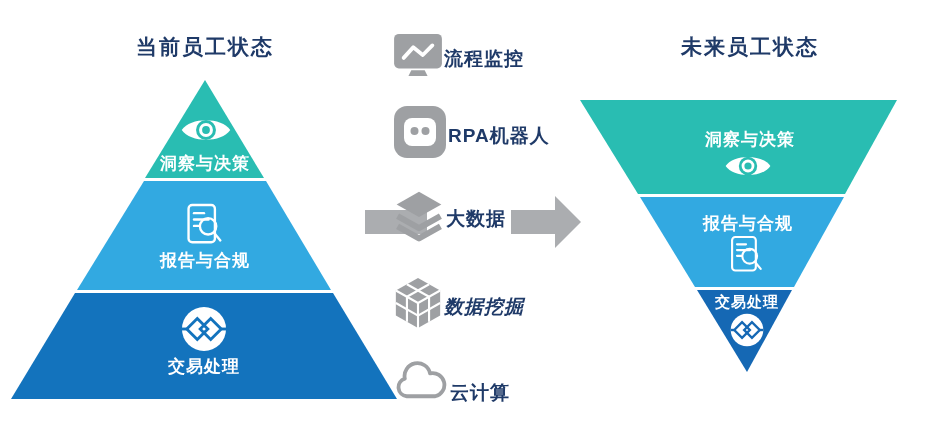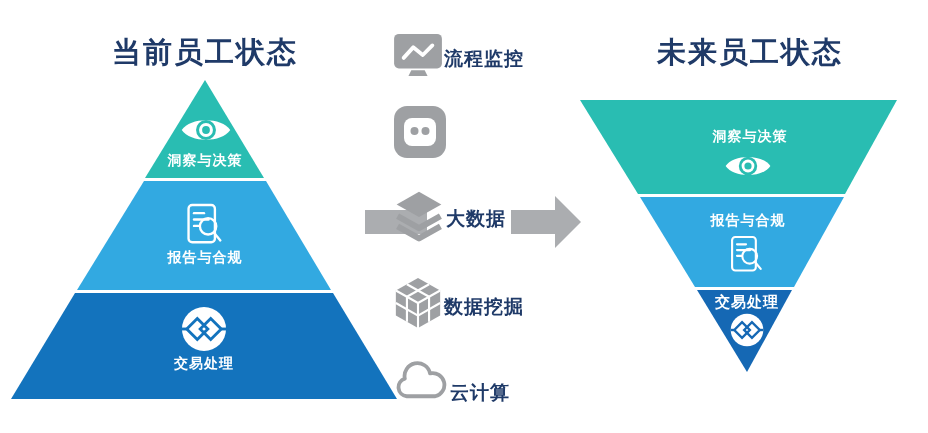--- a/index.html
+++ b/index.html
@@ -2,50 +2,50 @@
 <html style="--title_text: #1f3a68; --teal: #29bdb2; --light_blue: #32a9e1; --deep_blue: #1373bd; --deep_blue_right: #1568b4; --icon_gray: #9ea0a3; --arrow_gray: #abadb0; --label_white: #ffffff;"><head>
 <meta charset="utf-8">
 <style>
   html,body{margin:0;padding:0;background:#fff;}
   .canvas{
     position:relative;width:928px;height:433px;background:#ffffff;overflow:hidden;
     font-family:"Liberation Sans","DejaVu Sans",sans-serif;
   }
   .title{
     position:absolute;transform:translateX(-50%);
-    font-size:29px;font-weight:700;color:var(--title_text);letter-spacing:2px;white-space:nowrap;
+    font-size:21px;font-weight:700;color:var(--title_text);letter-spacing:2px;white-space:nowrap;
   }
   .title-left{left:205px;top:33px;}
   .title-right{left:750px;top:33px;text-align:center;}
 
   
   .lp-layer{position:absolute;left:9px;top:77px;width:392px;height:326px;}
   .lp-1{background:var(--teal);clip-path:polygon(196px 3px,255px 101px,136px 101px);}
   .lp-2{background:var(--light_blue);clip-path:polygon(135px 104px,257px 104px,322px 213px,68px 213px);}
   .lp-3{background:var(--deep_blue);clip-path:polygon(66px 216px,324px 216px,388px 322px,2px 322px);}
 
   
   .rp-layer{position:absolute;left:580px;top:99px;width:320px;height:276px;}
   .rp-1{background:var(--teal);clip-path:polygon(0px 1px,317px 1px,265px 95px,58px 95px);}
   .rp-2{background:var(--light_blue);clip-path:polygon(60px 98px,264px 98px,214px 188px,115px 188px);}
   .rp-3{background:var(--deep_blue_right);clip-path:polygon(117px 191px,212px 191px,167px 273px);}
 
   .abs-c{position:absolute;transform:translateX(-50%);white-space:nowrap;}
-  .layer-label{color:#ffffff;font-weight:700;font-size:14px;letter-spacing:1px;}
+  .layer-label{color:#ffffff;font-weight:700;font-size:17px;letter-spacing:1px;}
   .layer-label.small{font-size:15px;}
 
   .icon-c{position:absolute;transform:translateX(-50%);line-height:0;}
 
   
   .mid-item{position:absolute;left:392px;width:150px;display:flex;align-items:center;}
   .mid-label{color:var(--title_text);font-weight:700;font-size:19px;letter-spacing:1px;white-space:nowrap;}
   .mi-1{top:33px;}  .mi-1 .mid-label{margin-top:4px;}
   .mi-2{top:104px;} .mi-2 .mid-label{margin-top:3px;}
   .mi-3{top:190px;} .mi-3 .mid-label{}
-  .mi-4{top:276px;} .mi-4 .mid-label{margin-top:2px;}
+  .mi-4{top:276px;font-style:italic;} .mi-4 .mid-label{margin-top:2px;}
   .mi-5{top:360px;} .mi-5 .mid-label{margin-top:20px;}
 
   .arrow-bar{position:absolute;left:365px;top:210px;width:62px;height:24px;background:var(--arrow_gray);}
   .arrow-right{position:absolute;left:511px;top:196px;line-height:0;}
 </style>
 </head>
 <body>
 
 <div class="canvas">
 
@@ -106,20 +106,21 @@
 
   <div class="mid-item mi-2">
     <span>
       <svg width="56" height="56" viewBox="0 0 56 56">
         <rect x="2" y="2" width="52" height="52" rx="13" style="fill:var(--icon_gray)"></rect>
         <rect x="12" y="14" width="32" height="28" rx="8" fill="#fff"></rect>
         <circle cx="22.5" cy="27" r="4" style="fill:var(--icon_gray)"></circle>
         <circle cx="33.5" cy="27" r="4" style="fill:var(--icon_gray)"></circle>
       </svg>
     </span>
+    <div class="mid-label">RPA机器人</div>
   </div>
 
   <div class="mid-item mi-3">
     <span>
       <svg width="54" height="54" viewBox="0 0 58 58">
         <path d="M29 2 L53 15.5 L29 29 L5 15.5 Z" style="fill:var(--icon_gray)"></path>
         <g fill="none" stroke-width="6.5" stroke-linejoin="round" style="stroke:var(--icon_gray)">
           <path d="M6 28 L29 41 L52 28"></path>
           <path d="M6 39 L29 52 L52 39"></path>
         </g>

